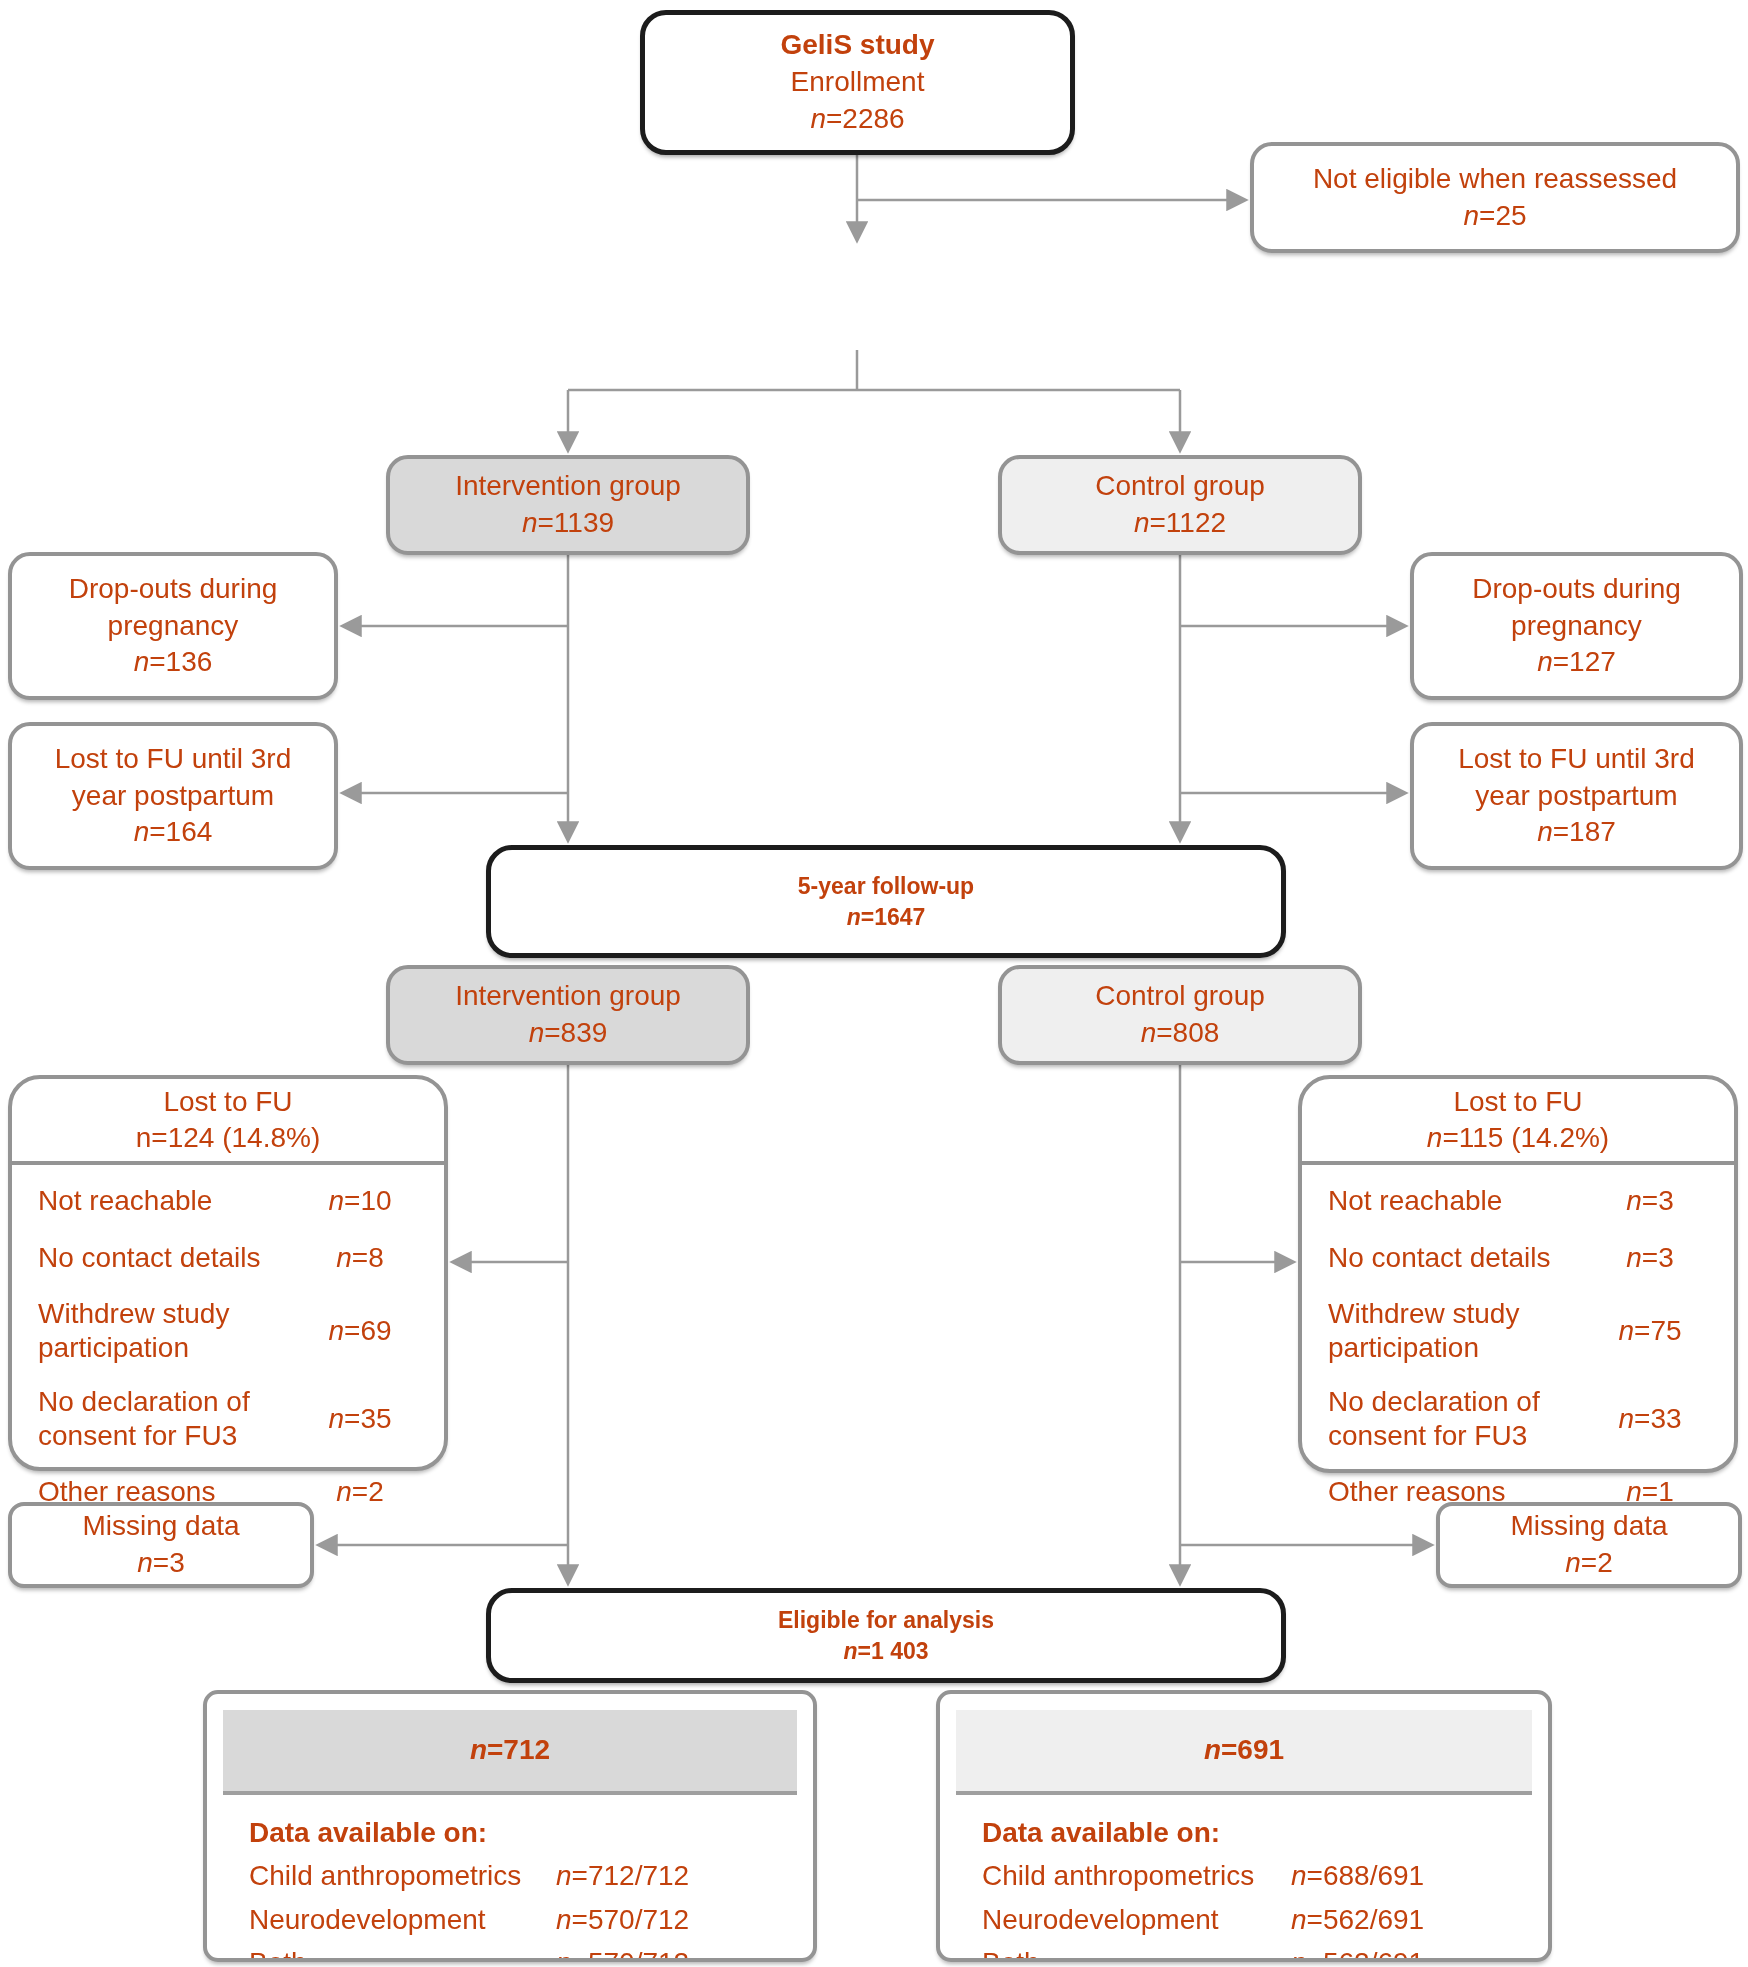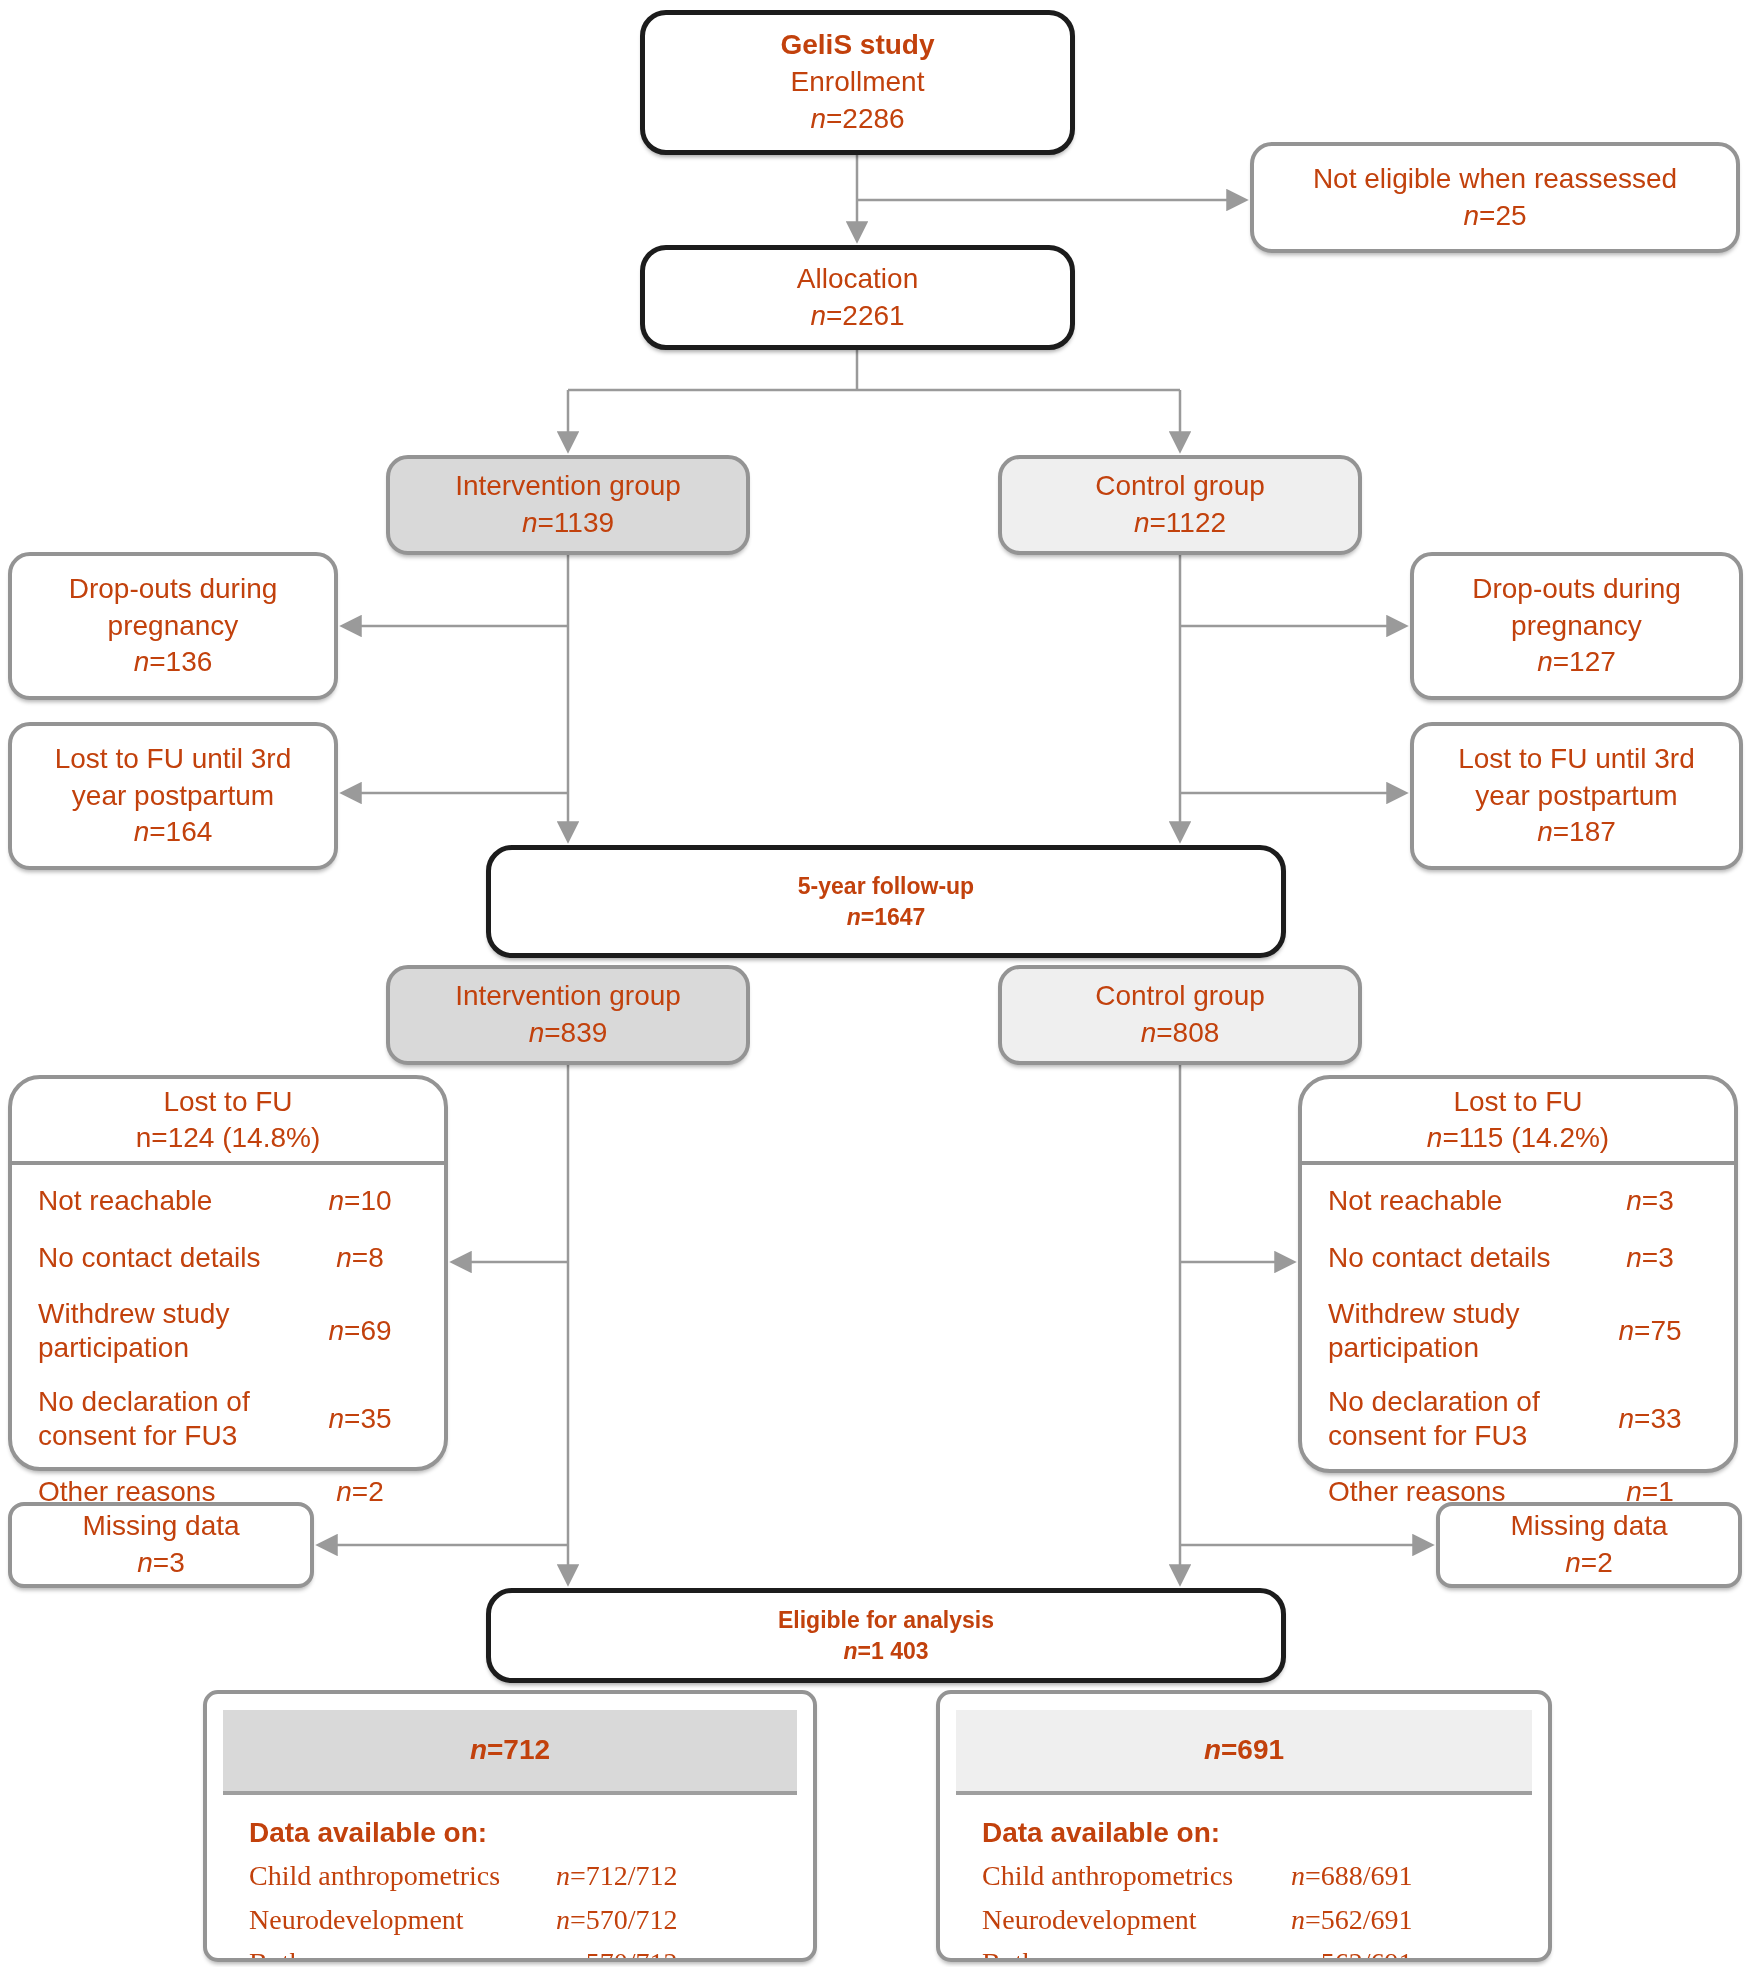--- a/index.html
+++ b/index.html
@@ -41,21 +41,21 @@
   .rlabel { flex:1 1 auto; line-height:1.22; }
   .rval { flex:0 0 120px; text-align:center; }
   
   .result { display:block; text-align:left; border-radius:15px; overflow:hidden; padding:16px; }
   .result-header {
     height:85px; box-sizing:border-box; border-bottom:4px solid #9f9f9f;
     display:flex; align-items:center; justify-content:center; text-align:center;
   }
   .result-body { box-sizing:border-box; padding:16px 26px 8px 26px; line-height:1.55; }
   .result-heading { font-weight:bold; }
-  .drow { display:flex; align-items:flex-start;font-family:Liberation Serif, serif; }
+  .drow { display:flex; align-items:flex-start; }
   .dlabel { flex:1 1 auto; }
   .dval { flex:0 0 215px; text-align:left; }
   i { font-style:italic; }
 </style>
 </head>
 <body>
 
 <div class="canvas">
 
   <svg class="arrows" width="1748" height="1967" viewBox="0 0 1748 1967">
@@ -90,24 +90,20 @@
     <div class="bold">GeliS study</div>
     <div>Enrollment</div>
     <div><i>n</i>=2286</div>
   </div>
 
   <div class="box gray" style="left:1250px;top:142px;width:490px;height:111px">
     <div>Not eligible when reassessed</div>
     <div><i>n</i>=25</div>
   </div>
 
-  <div class="box black" style="left:640px;top:245px;width:435px;height:105px">
-    <div>Allocation</div>
-    <div><i>n</i>=2261</div>
-  </div>
 
   <div class="box gray fill-dark" style="left:386px;top:455px;width:364px;height:100px">
     <div>Intervention group</div>
     <div><i>n</i>=1139</div>
   </div>
   <div class="box gray fill-light" style="left:998px;top:455px;width:364px;height:100px">
     <div>Control group</div>
     <div><i>n</i>=1122</div>
   </div>
 

